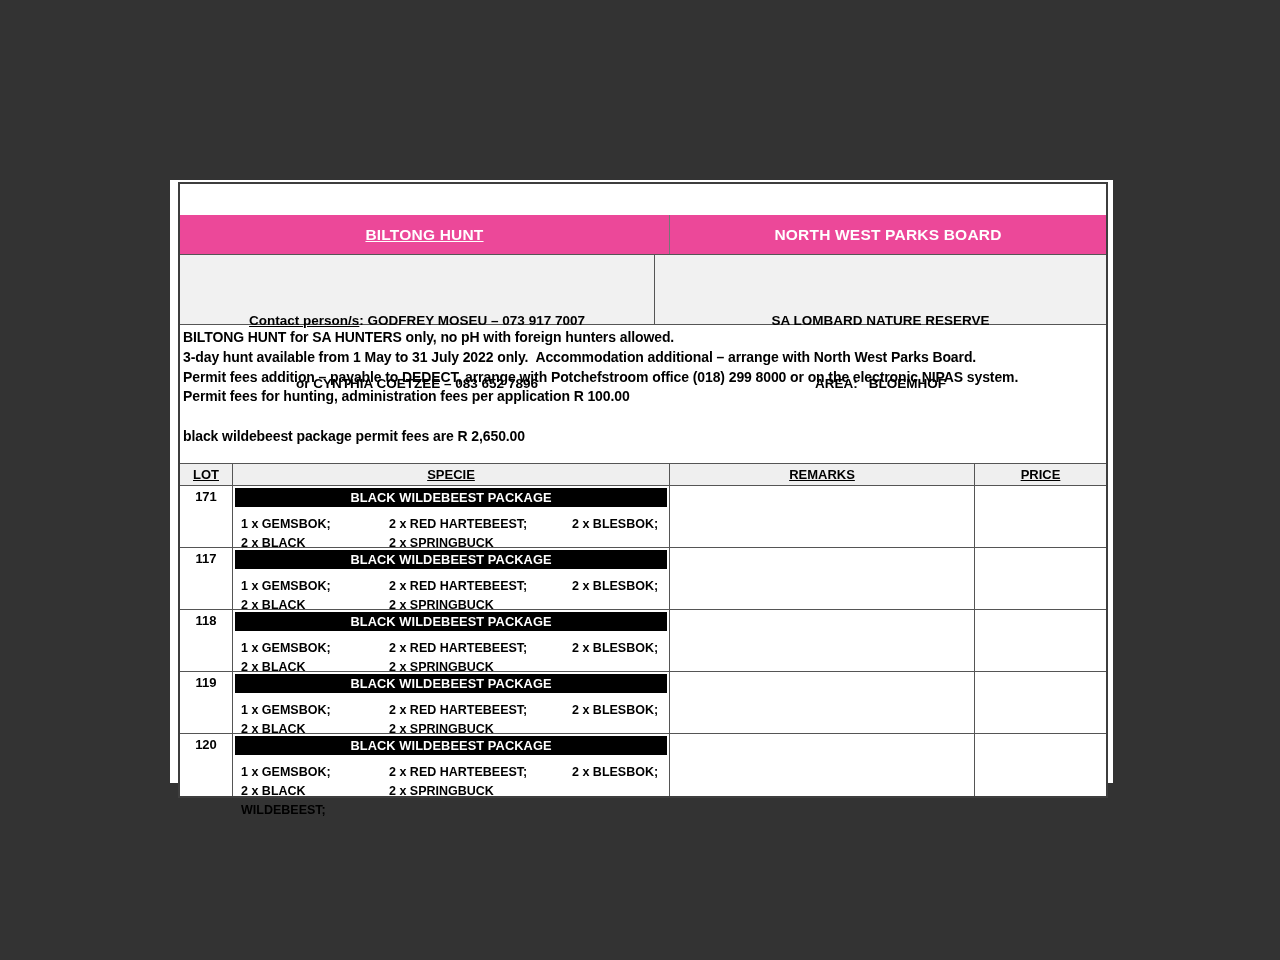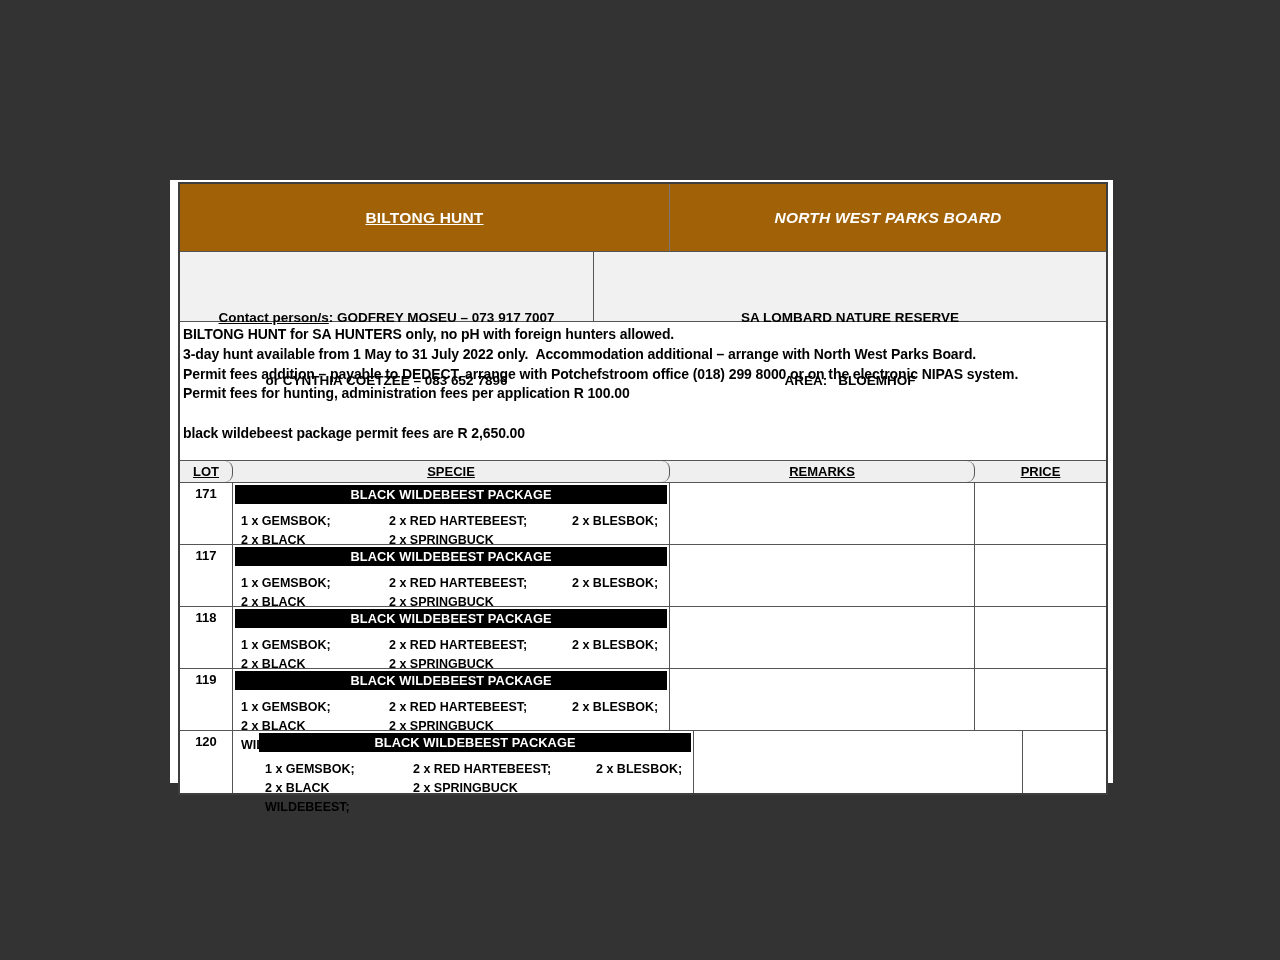--- a/index.html
+++ b/index.html
@@ -17,58 +17,57 @@
     width:943px; height:603px;
     background:#ffffff;
   }
   .doc {
     position:absolute; left:8px; top:2px;
     width:930px;
     border:2px solid #3e3e3e;
     background:#fff;
   }
   .row { border-bottom:1px solid #555; }
-  .row:last-child { border-bottom:none;gap:24px; }
-
-  
-  .title-row { height:68px; display:flex; background:#a16207; }
+  .row:last-child { border-bottom:none; }
+
+  
+  .title-row { height:40px; display:flex; background:#ec4899;margin-top:31px; }
   .title-cell {
     display:flex; align-items:center; justify-content:center;
     color:#fff; font-size:15.5px; letter-spacing:0.2px;
   }
   .title-left  { width:490px; border-right:1px solid #777; }
-  .title-right { flex:1;font-style:italic; }
+  .title-right { flex:1; }
   .u { text-decoration:underline; }
 
   
   .contact-row { height:70px; display:flex; background:#f1f1f1; }
   .contact-cell {
     text-align:center; padding-top:13px;
     line-height:21px; font-size:13.5px; white-space:pre-wrap;
   }
-  .contact-left  { width:414px; border-right:1px solid #555; }
+  .contact-left  { width:475px; border-right:1px solid #555; }
   .contact-right { flex:1; }
   .area-value { margin-left:11px; }
 
   
   .notes {
     height:139px; background:#fff;
     padding:3px 6px 0 3px;
     font-size:14px; line-height:19.8px;
     letter-spacing:-0.1px;
   }
   .nline { white-space:pre-wrap; min-height:19.8px; }
   .it { }
 
   
   .thead { height:22px; display:flex; background:#efefef; font-size:13px; }
   .thead > div {
     text-align:center; line-height:21px;
     border-right:1px solid #555;
-    border-radius:8px;
   }
   .thead > div:last-child { border-right:none; }
   .h-lot { width:53px; }
   .h-specie { width:437px; }
   .h-remarks { width:305px; }
   .h-price { flex:1; }
 
   
   .lotrow { height:62px; display:flex; background:#fff; }
   .c-lot {

